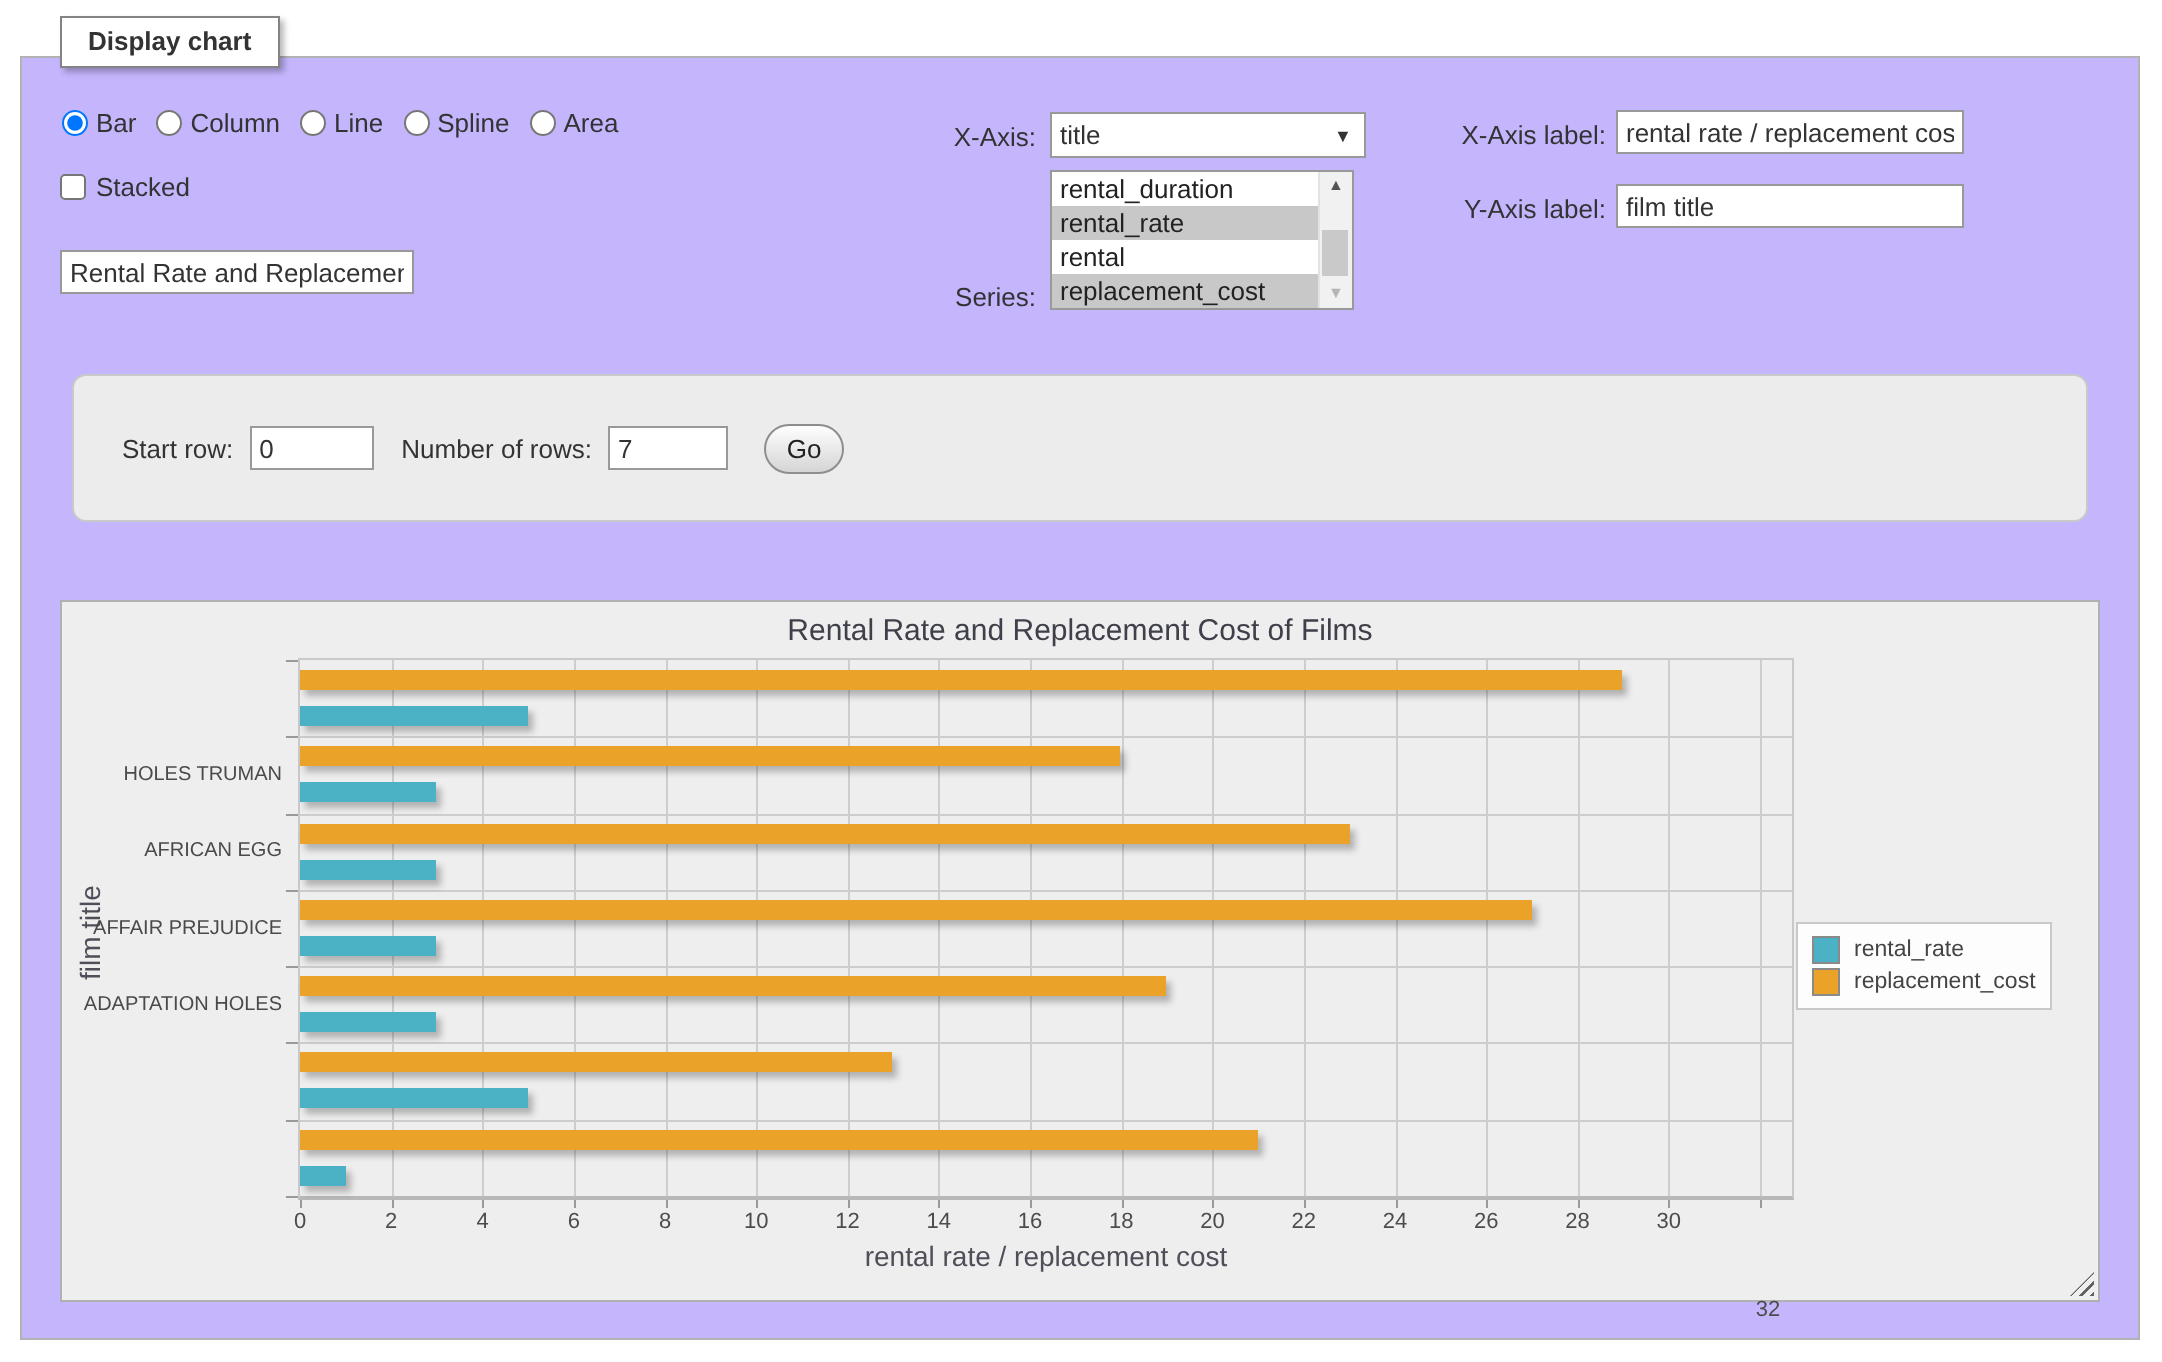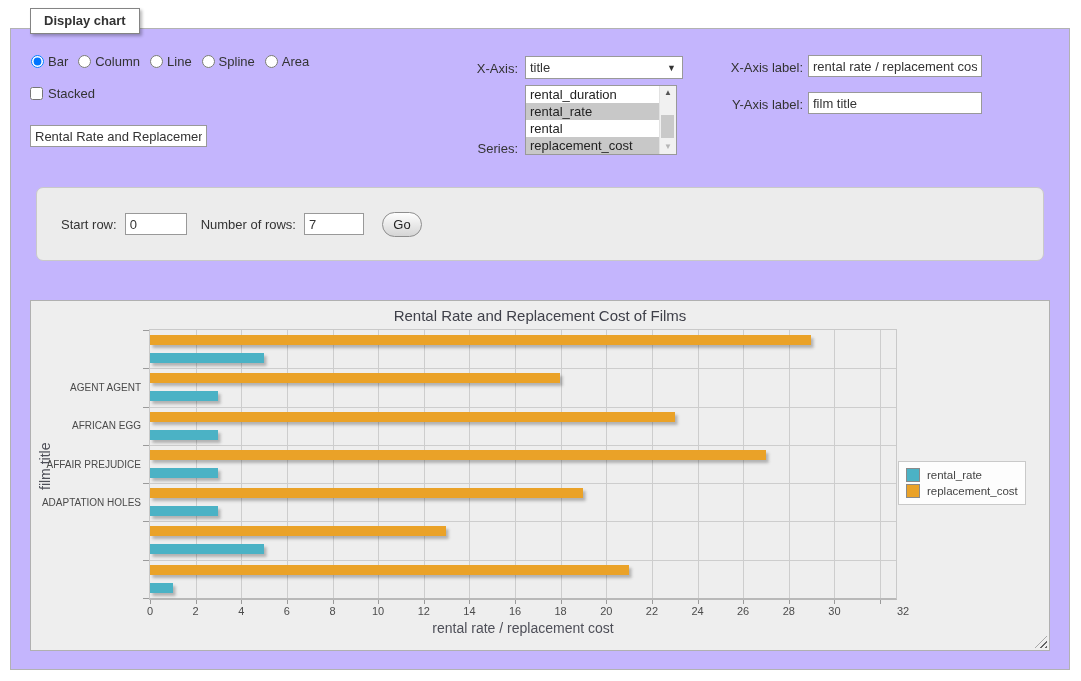--- a/index.html
+++ b/index.html
@@ -224,23 +224,23 @@
       <div class="x-tick-label" style="left: 620.9px;">22</div>
       <div class="x-tick" style="left: 666.5px;"></div>
       <div class="x-tick-label" style="left: 666.5px;">24</div>
       <div class="x-tick" style="left: 712.1px;"></div>
       <div class="x-tick-label" style="left: 712.1px;">26</div>
       <div class="x-tick" style="left: 757.8px;"></div>
       <div class="x-tick-label" style="left: 757.8px;">28</div>
       <div class="x-tick" style="left: 803.4px;"></div>
       <div class="x-tick-label" style="left: 803.4px;">30</div>
       <div class="x-tick" style="left: 849px;"></div>
-      <div class="x-tick-label" style="left: 872px;">32</div>
+      <div class="x-tick-label" style="left: 853px; margin-top: 44px;">32</div>
       <div class="y-tick" style="top: 29px;"></div>
-      <div class="cat-label" style="top: 67.3px; height: 38.3px;">AGENT AGENT</div>
+      <div class="cat-label" style="top: 67.3px; height: 38.3px;">HOLES TRUMAN</div>
       <div class="y-tick" style="top: 67.3px;"></div>
       <div class="cat-label" style="top: 105.6px; height: 38.3px;">AFRICAN EGG</div>
       <div class="y-tick" style="top: 105.6px;"></div>
       <div class="cat-label" style="top: 143.9px; height: 38.3px;">AFFAIR PREJUDICE</div>
       <div class="y-tick" style="top: 143.9px;"></div>
       <div class="cat-label" style="top: 182.1px; height: 38.3px;">ADAPTATION HOLES</div>
       <div class="y-tick" style="top: 182.1px;"></div>
       <div class="y-tick" style="top: 220.4px;"></div>
       <div class="y-tick" style="top: 258.7px;"></div>
       <div class="y-tick" style="top: 297px;"></div>

